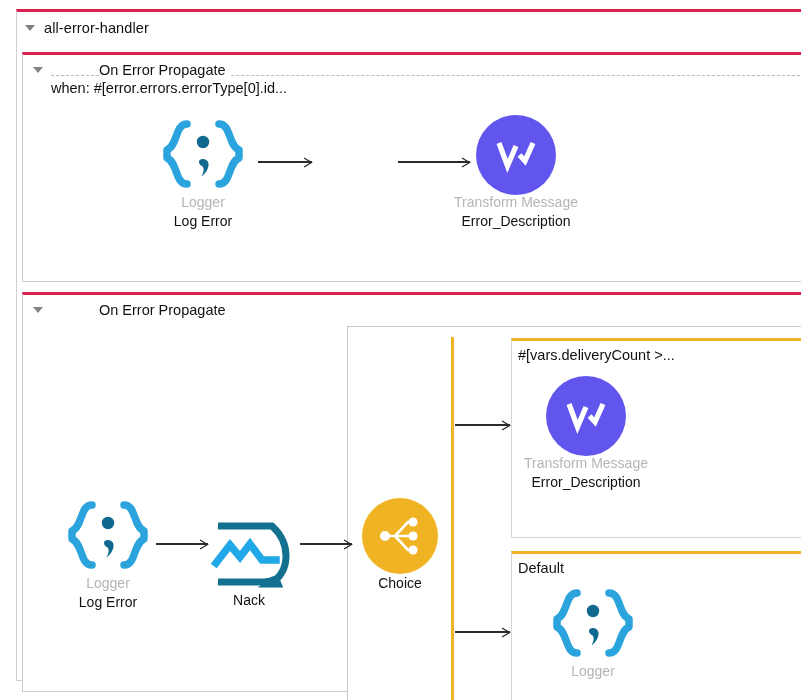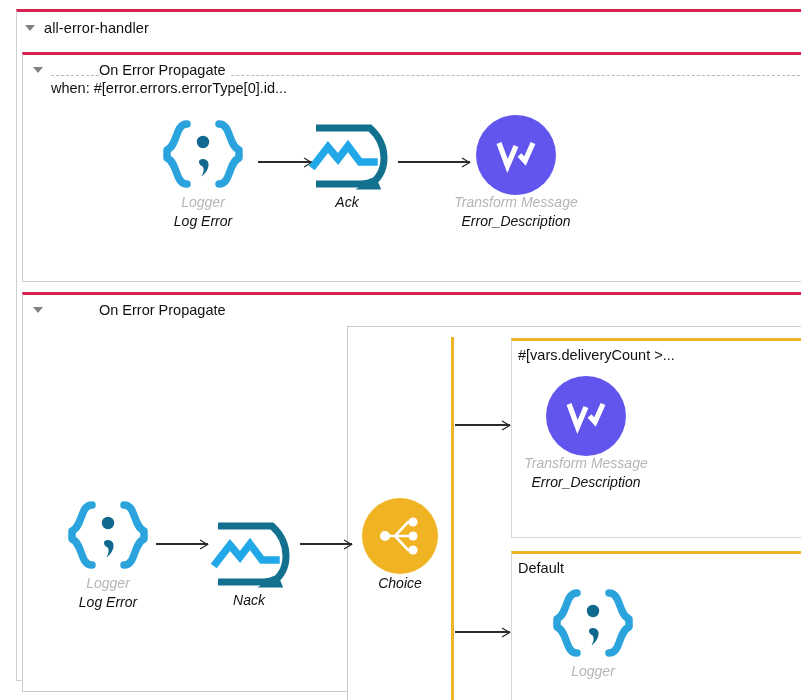--- a/index.html
+++ b/index.html
@@ -129,21 +129,20 @@
     color: #111111;
     white-space: nowrap;
     margin-top: 1px;
   }
 
   
   .node {
     position: absolute;
     width: 150px;
     text-align: center;
-    font-style: italic;
   }
 
   .node-gfx {
     height: 76px;
     display: flex;
     align-items: center;
     justify-content: center;
   }
 
   .node-type {
@@ -263,31 +262,20 @@
     <div class="node-name">Log Error</div>
   </div>
 
   <div class="arrow" style="left:258px; top:156px; width:54px;">
     <span class="shaft"></span>
     <svg class="head" viewBox="0 0 10 11">
       <path d="M1 1 L8.5 5.5 L1 10" fill="none" stroke="#2b2b2b" stroke-width="1.3"></path>
     </svg>
   </div>
 
-  <div class="node" style="left:272px; top:117px;">
-    <div class="node-gfx">
-      <svg class="ico" width="86" height="74" viewBox="0 0 86 74">
-        <path d="M12 10 L66 10 C76 19 80 30 80 40 C80 52 74 62 64 68 L72 68
-                 C72 68 70 63 70 63 C70 63 64 66 58 66 L12 66" fill="none" stroke="#11718f" stroke-width="7" stroke-linejoin="miter"></path>
-        <path d="M10 47 L24 29 L34 41 L44 28 L56 44 L70 44" fill="none" stroke="#20a8e8" stroke-width="7.5" stroke-linecap="square" stroke-linejoin="miter"></path>
-      </svg>
-    </div>
-    <div class="node-type"></div>
-    <div class="node-name">Ack</div>
-  </div>
 
   <div class="arrow" style="left:398px; top:156px; width:72px;">
     <span class="shaft"></span>
     <svg class="head" viewBox="0 0 10 11">
       <path d="M1 1 L8.5 5.5 L1 10" fill="none" stroke="#2b2b2b" stroke-width="1.3"></path>
     </svg>
   </div>
 
   <div class="node" style="left:441px; top:117px;">
     <div class="node-gfx">

